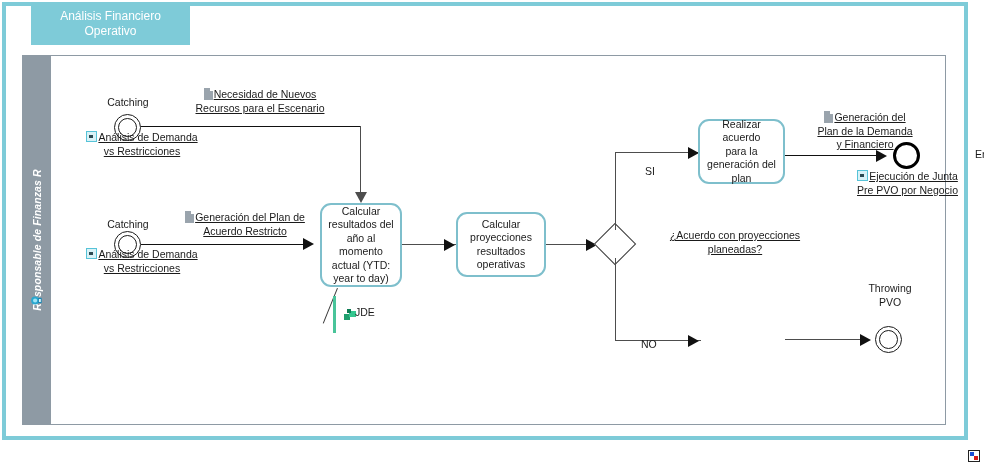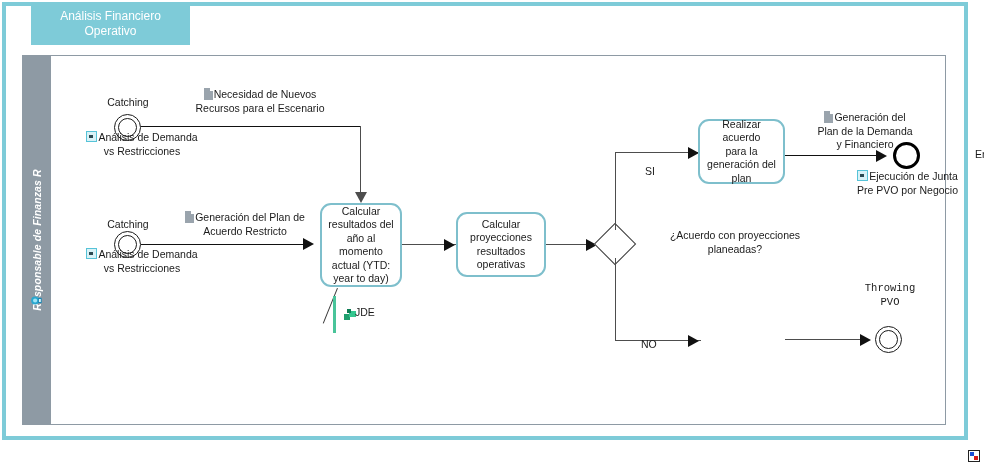--- a/index.html
+++ b/index.html
@@ -168,21 +168,21 @@
 
   
   .lbl {
     position: absolute;
     font-size: 10.5px;
     line-height: 13.5px;
     color: #1a1a1a;
     white-space: nowrap;
   }
   .lbl.c { text-align: center; }
-  .lbl.wrap { white-space: normal; }
+  .lbl.wrap { white-space: normal; text-decoration: underline; }
 
   
   .doc-icon {
     display: inline-block;
     width: 9px;
     height: 12px;
     background: #9aa4ad;
     vertical-align: -2px;
     margin-right: 1px;
     position: relative;
@@ -421,21 +421,21 @@
   </div>
 
 
   <div class="ln-h" style="left:785px; top:339px; width:84px;"></div>
   <div class="arrow right" style="left:860px; top:333.5px;"></div>
 
   <div class="event-circle ev-throw-outer node" style="left:875px; top:326px;">
     <div class="ev-throw-inner"></div>
   </div>
 
-  <div class="lbl c" style="left:862px; top:282px; width:56px;font-family:Liberation Mono, monospace;">
+  <div class="lbl c" style="left:862px; top:282px; width:56px;">
     <span>Throwing</span><br>
     <span>PVO</span>
   </div>
 
 
 
   <div class="corner-widget">
     <i class="cw-blue"></i>
     <i class="cw-red"></i>
   </div>

